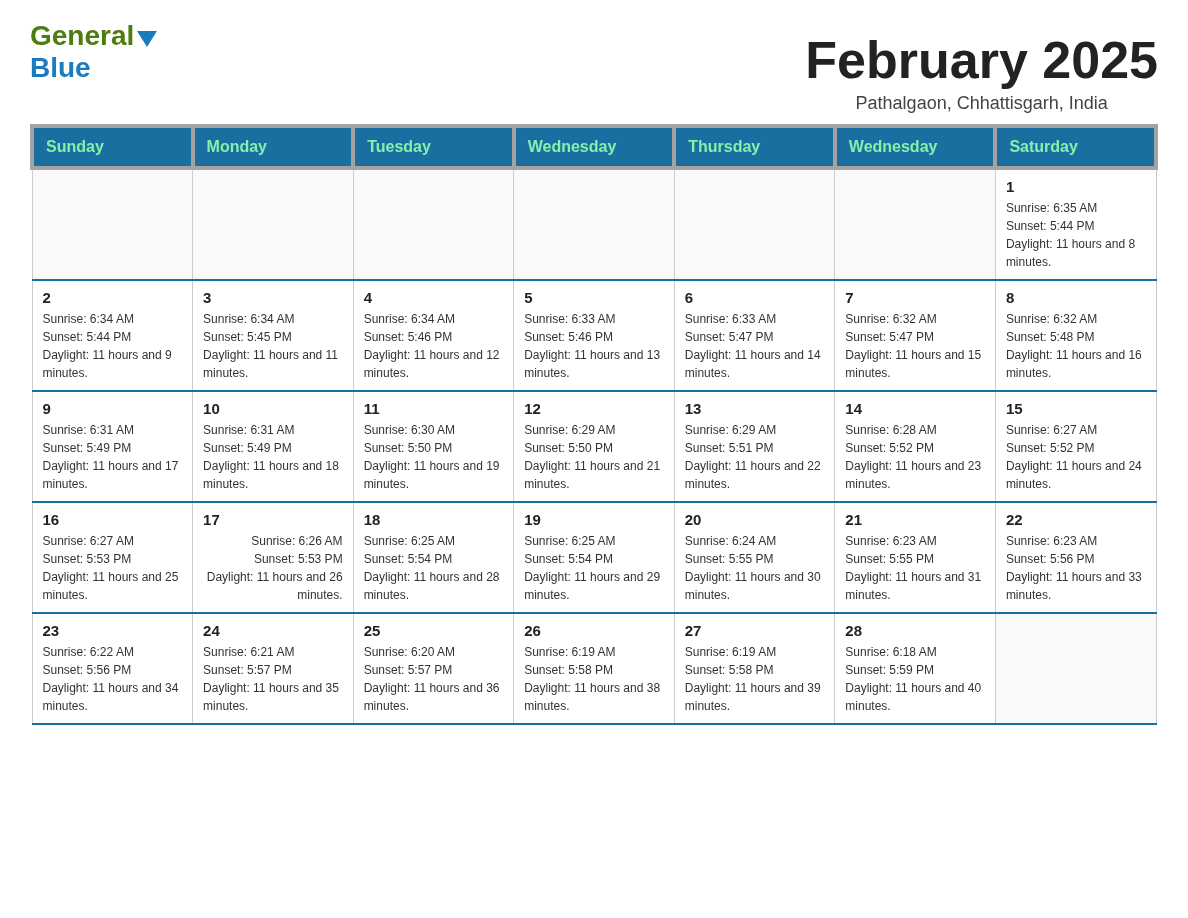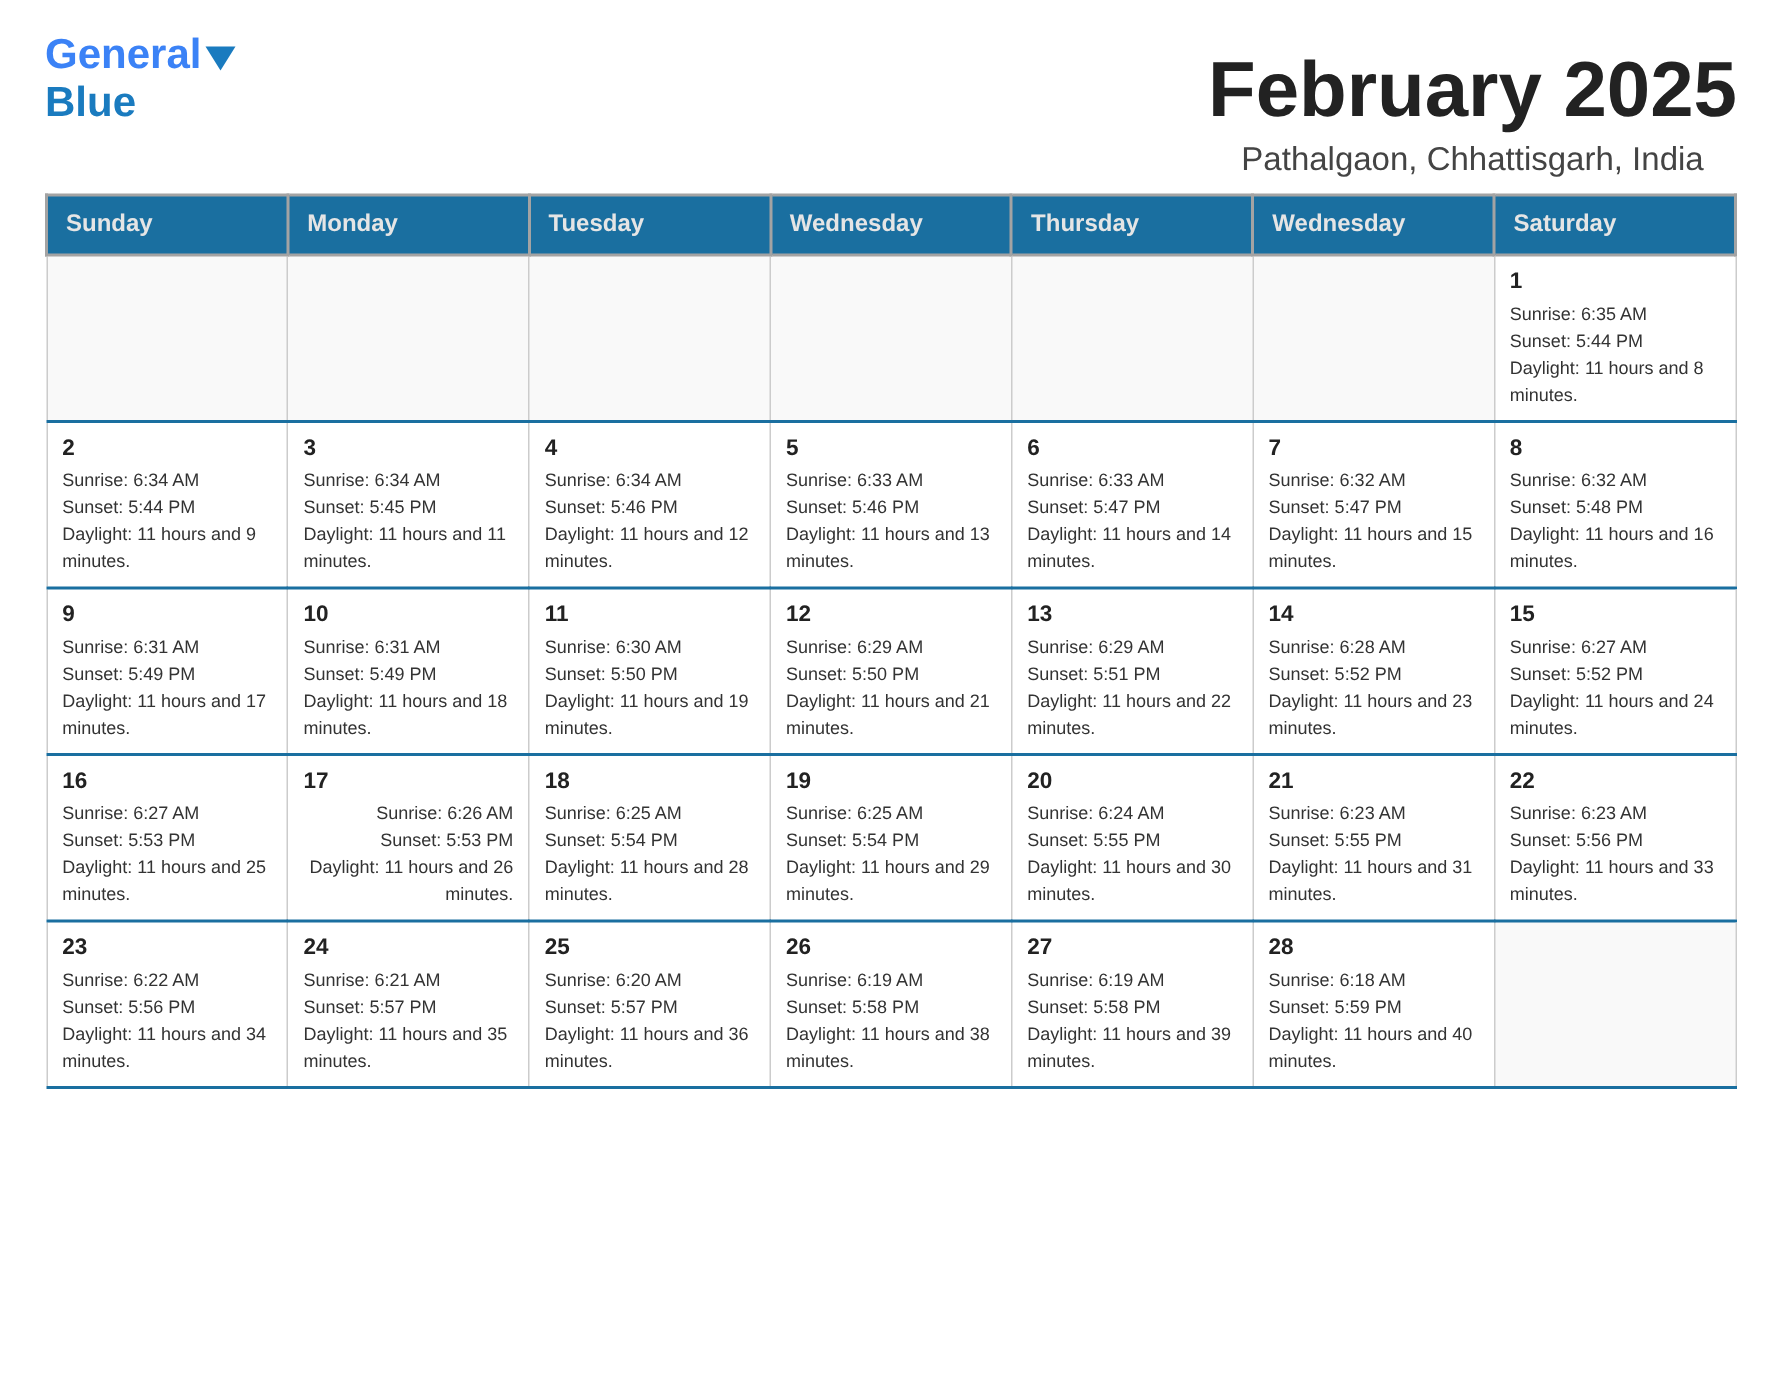--- a/index.html
+++ b/index.html
@@ -12,21 +12,21 @@
     }
     .header {
       display: flex;
       justify-content: space-between;
       align-items: flex-start;
       margin-bottom: 10px;
     }
     .logo-text-general {
       font-size: 28px;
       font-weight: bold;
-      color: #3b82f6;
+      color: #4d7c0f;
     }
     .logo-blue {
       font-size: 28px;
       font-weight: bold;
       color: #1a7bbf;
     }
     .logo-line2 {
       display: flex;
       align-items: flex-end;
     }
@@ -42,37 +42,37 @@
       text-align: center;
       margin-top: 12px;
     }
     .month-title {
       font-size: 52px;
       font-weight: bold;
       color: #222;
       line-height: 1.1;
     }
     .location-subtitle {
-      font-size: 22px;
+      font-size: 18px;
       color: #444;
       margin-top: 4px;
     }
     table {
       width: 100%;
       border-collapse: collapse;
       margin-top: 10px;
     }
     thead tr th {
       background-color: #1a6fa0;
-      color: #e5e5e5;
+      color: #86efac;
       font-size: 16px;
       font-weight: bold;
       padding: 10px 12px;
       text-align: left;
-      border: 2px solid #a3a3a3;
+      border: 4px solid #a3a3a3;
     }
     tbody tr td {
       border: 1px solid #ccc;
       vertical-align: top;
       padding: 8px 10px;
       width: calc(100%/7);
       min-height: 110px;
       font-size: 13px;
       color: #333;
     }

